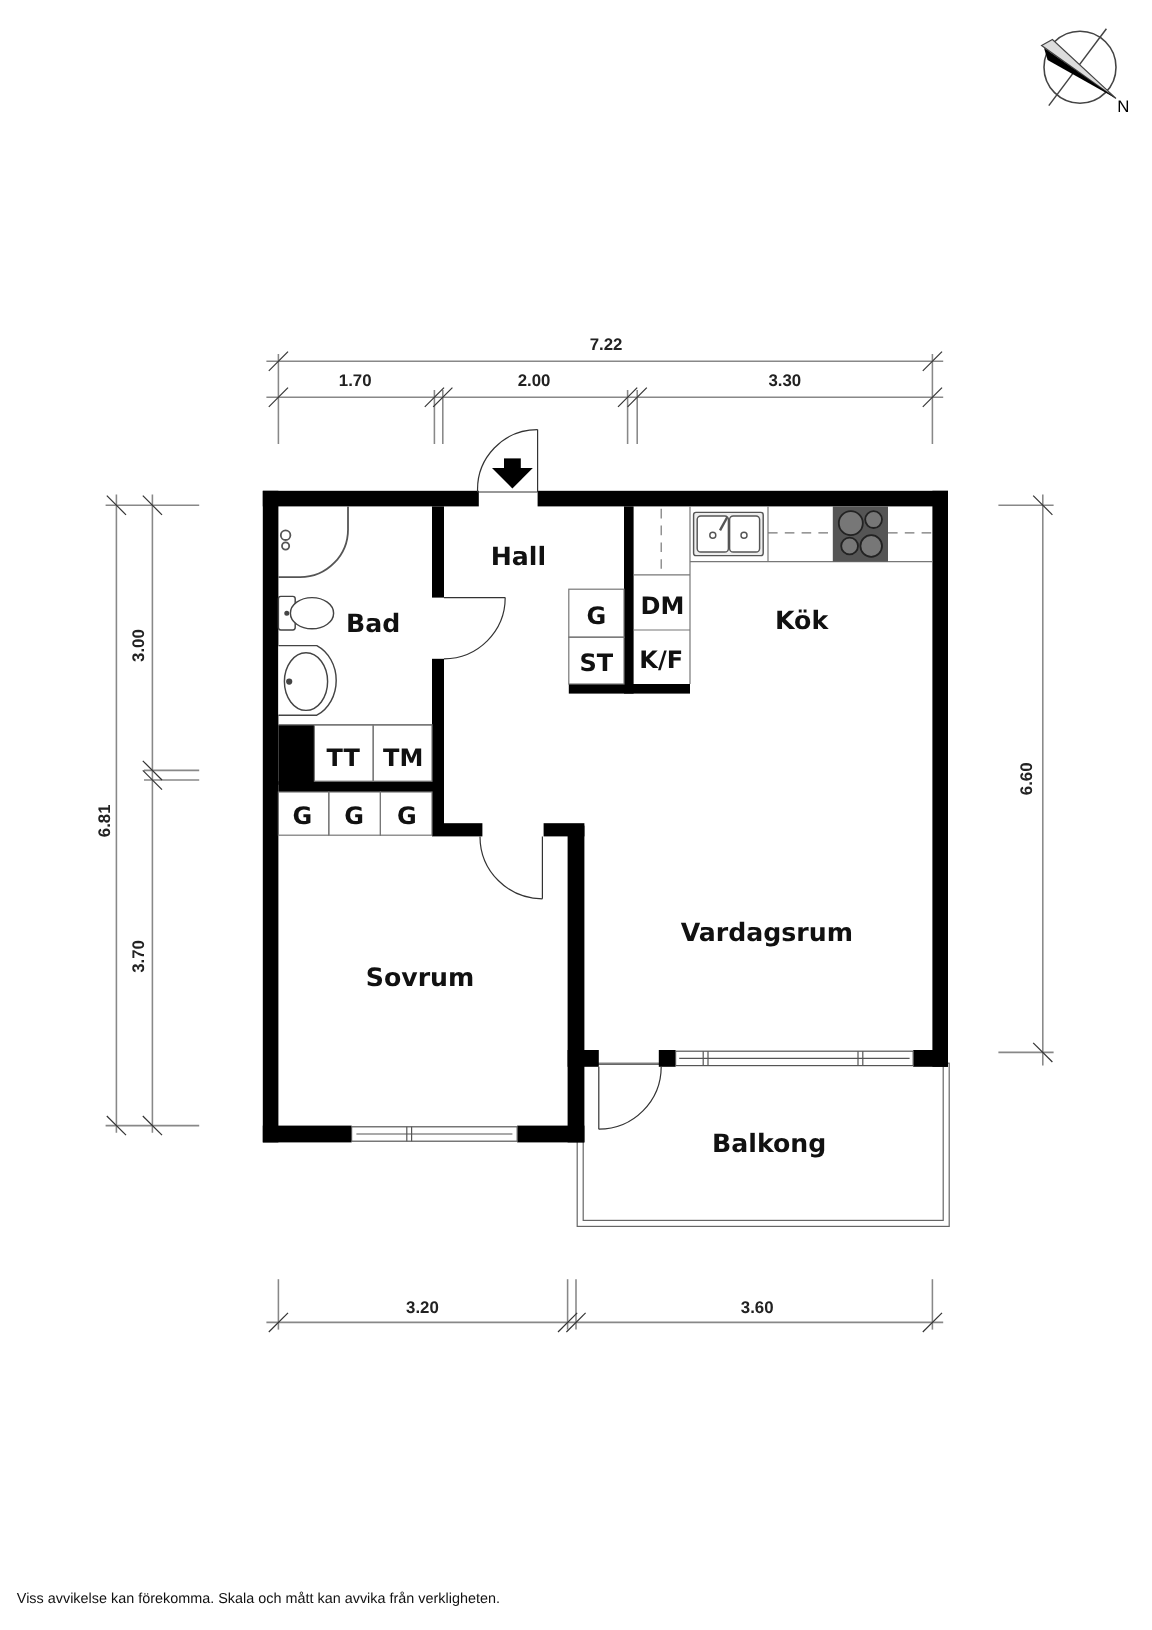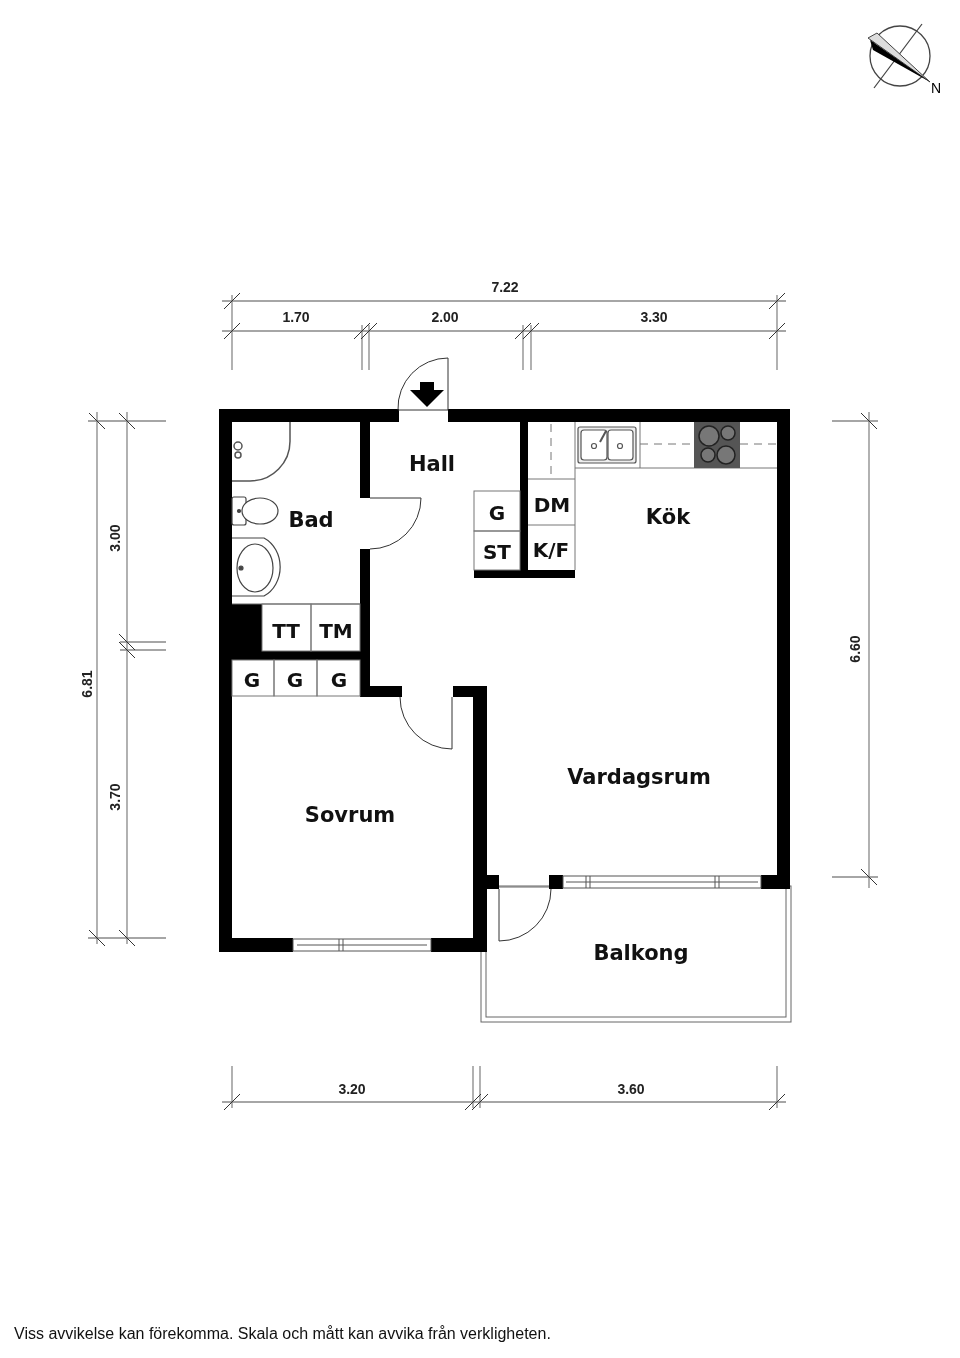--- a/index.html
+++ b/index.html
@@ -1,21 +1,21 @@
 <!DOCTYPE html>
 <html><head>
 <meta charset="utf-8">
 <style>
   html, body { margin: 0; padding: 0; background: #ffffff; }
   body { width: 960px; height: 1358px; position: relative; overflow: hidden; font-family: "Liberation Sans", sans-serif; }
   svg { position: absolute; left: 0; top: 0; }
   .dim { font-family: "Liberation Sans", sans-serif; font-size: 14px; font-weight: bold; fill: #222; }
   .room { font-family: "DejaVu Sans", sans-serif; font-size: 21px; font-weight: bold; fill: #111; }
   .fix { font-family: "DejaVu Sans", sans-serif; font-size: 20px; font-weight: bold; fill: #111; }
-  .disclaimer { position: absolute; left: 14px; top: 1325px; font-family: "Liberation Sans", sans-serif; font-size: 16px; color: #111; }
+  .disclaimer { position: absolute; left: 14px; top: 1325px; font-family: "Liberation Sans", sans-serif; font-size: 12px; color: #111; }
 </style>
 </head>
 <body>
 
 <svg width="960" height="1358" viewBox="0 0 960 1358">
 
   <g>
     <circle cx="900" cy="56" r="30" fill="none" stroke="#444" stroke-width="1.3"></circle>
     <line x1="874" y1="88" x2="922" y2="24" stroke="#444" stroke-width="1.2"></line>
     <polygon points="868,38 877,33 930,82" fill="#ddd" stroke="#444" stroke-width="1"></polygon>

